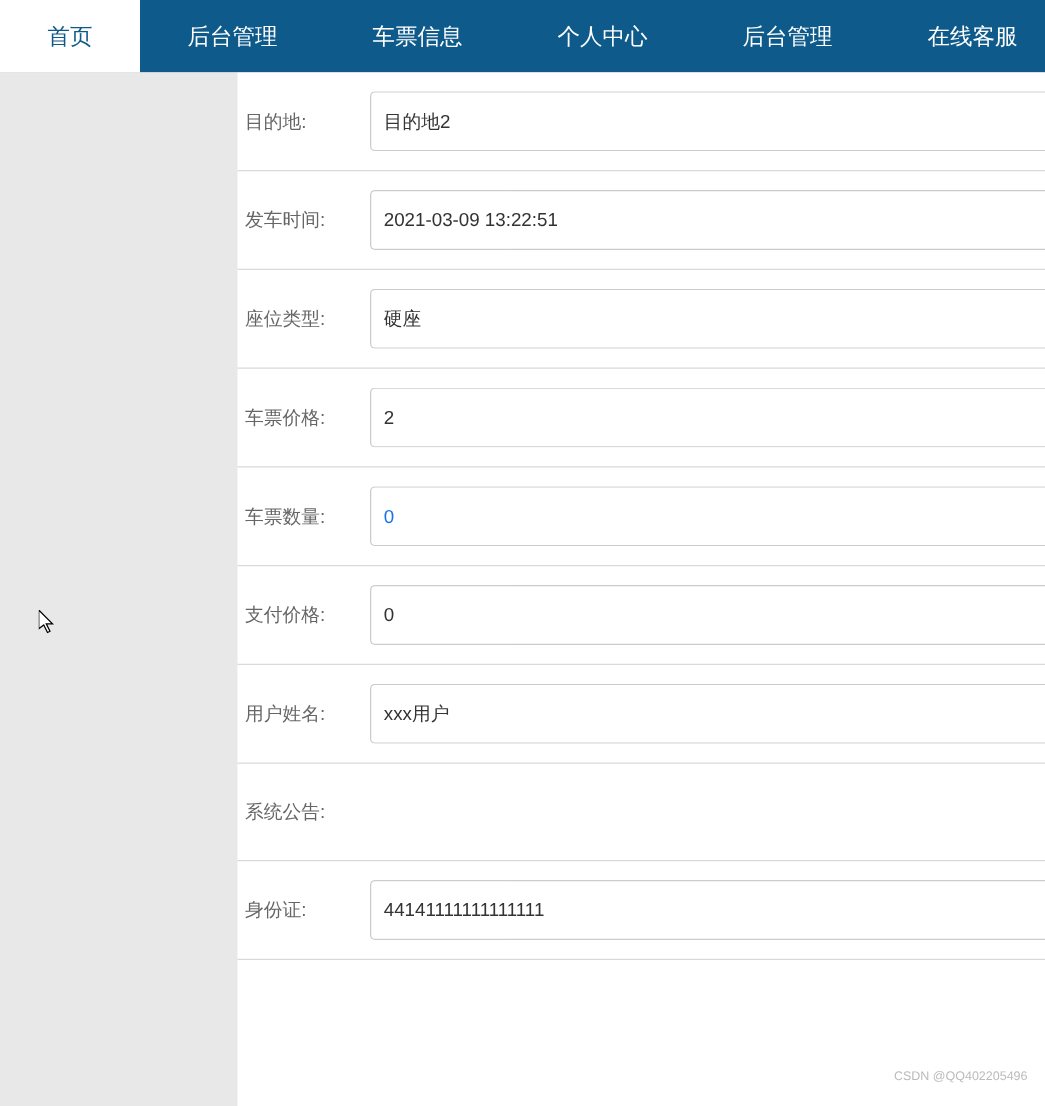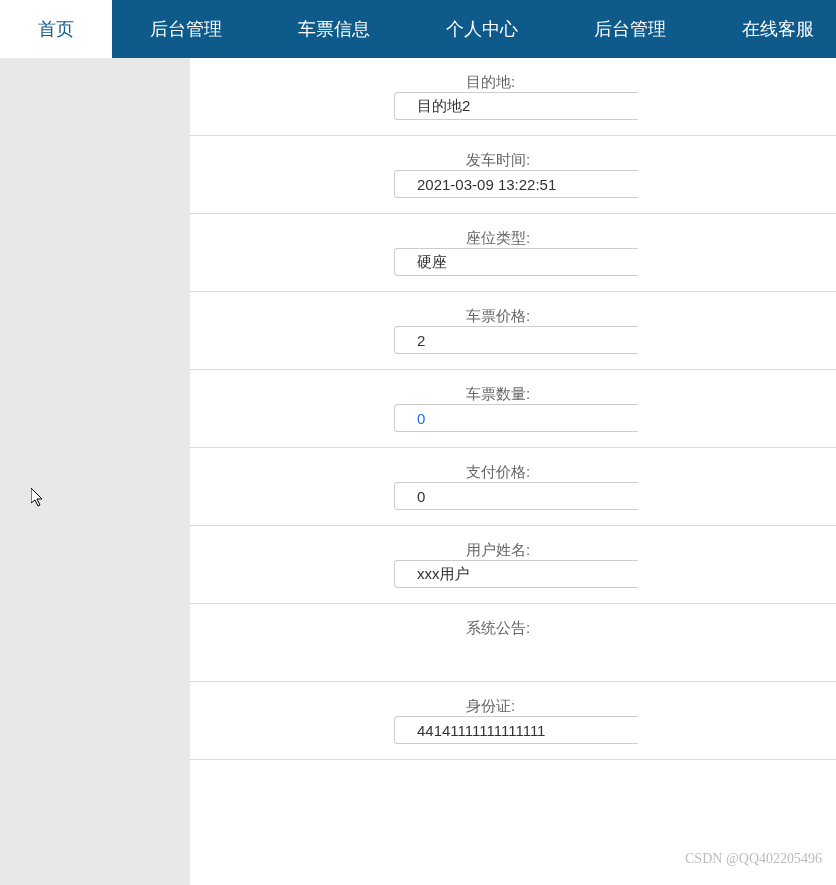--- a/index.html
+++ b/index.html
@@ -49,52 +49,51 @@
       background: #ffffff;
       flex: 1;
       min-height: 827px;
     }
     .form-row {
       display: flex;
       align-items: center;
       padding: 15px 0 15px 6px;
       border-bottom: 1px solid #d9d9d9;
       min-height: 78px;
-      flex-direction: column;
     }
     .form-label {
       width: 100px;
       color: #666666;
       font-size: 15px;
       text-align: left;
       padding-right: 10px;
       white-space: nowrap;
     }
     .form-input {
       flex: 1;
       height: 48px;
       border: 1px solid #cccccc;
       border-right: none;
       border-radius: 4px 0 0 4px;
-      padding: 0 22px;
+      padding: 0 10px;
       font-size: 15px;
       color: #333333;
       background: #ffffff;
       outline: none;
     }
     .form-input.selected {
       color: #1a73e8;
     }
     .watermark {
       position: absolute;
       bottom: 18px;
       right: 14px;
       color: #bbbbbb;
-      font-size: 14px;
-      font-family: Liberation Serif, serif;
+      font-size: 10px;
+      font-family: Liberation Sans, sans-serif;
     }
     .cursor-arrow {
       position: absolute;
       left: 31px;
       top: 488px;
       pointer-events: none;
     }
   </style>
 </head>
 <body>

